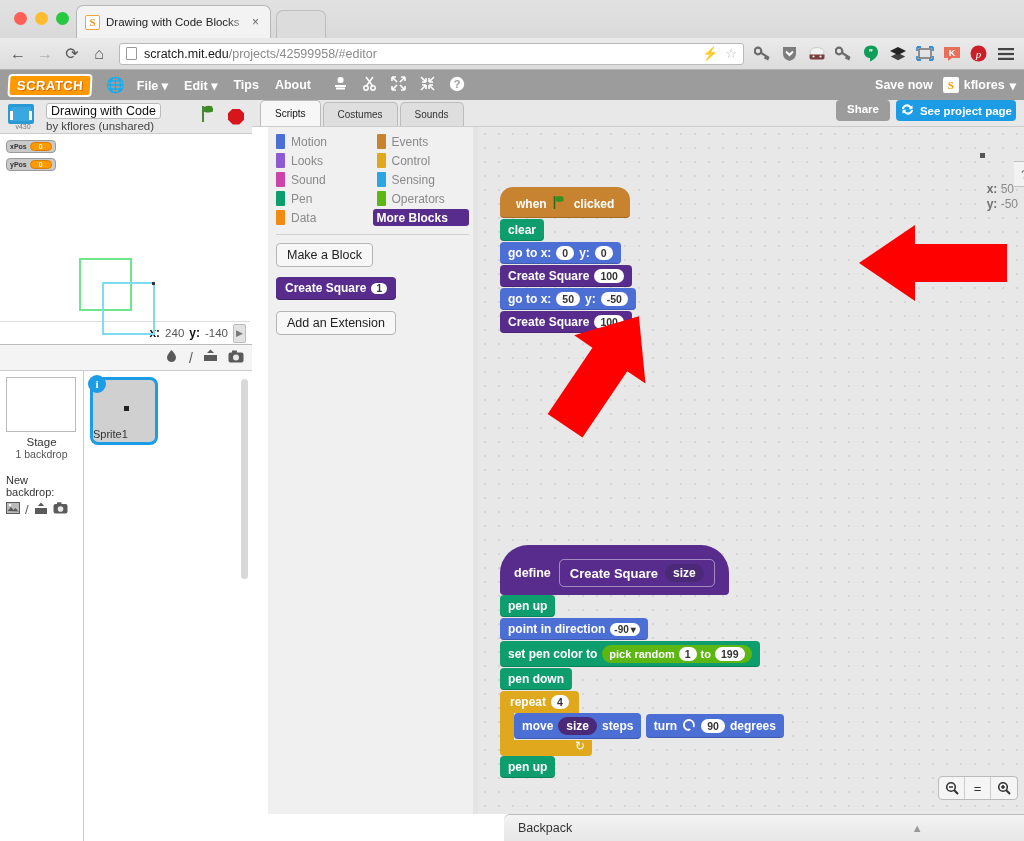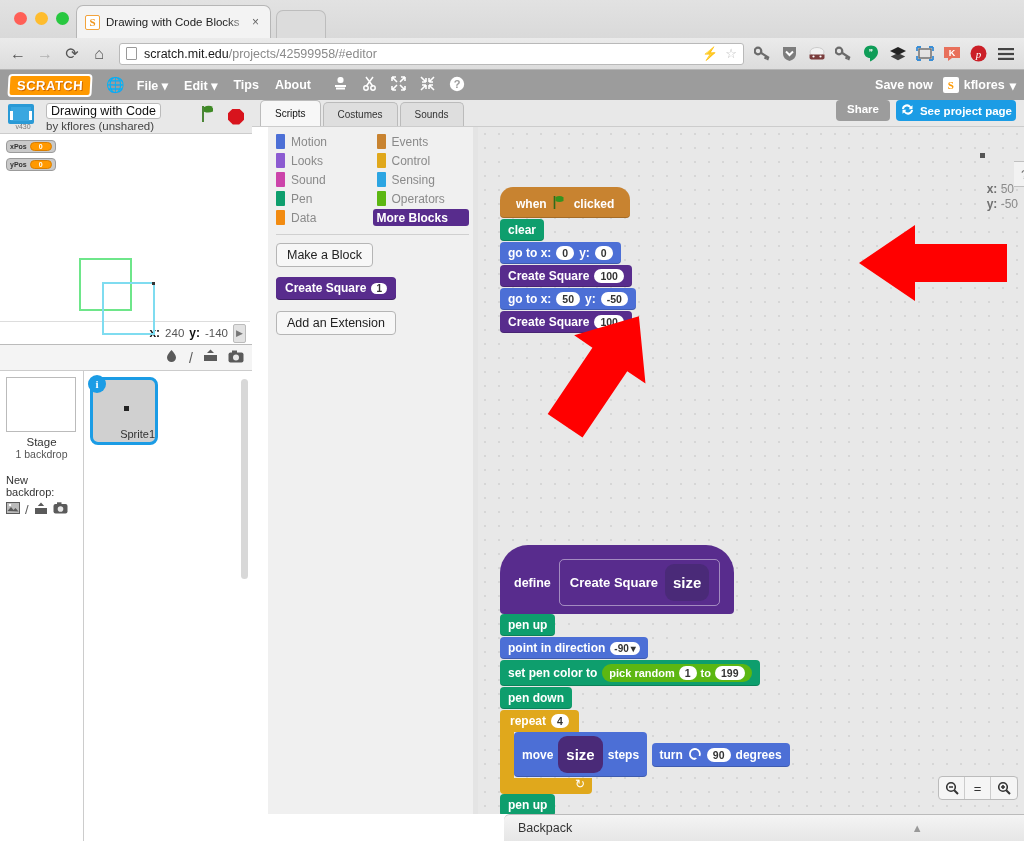--- a/index.html
+++ b/index.html
@@ -117,21 +117,21 @@
   .sp-newlbl { font-size:11px; color:#333; margin-top:14px; }
   .sp-newicons { display:flex; gap:5px; margin-top:4px; font-size:13px; color:#5a5a5a; }
   .sp-list { flex:1; padding:6px; position:relative; }
   .sprite-card { width:68px; height:68px; background:#d0d0d0; border:3px solid #1b9ce5;
                  border-radius:8px; position:relative; }
   .sprite-info { position:absolute; left:-5px; top:-5px; width:18px; height:18px;
                  background:#1b9ce5; border-radius:50%; color:#fff; font-size:11px;
                  font-weight:bold; text-align:center; line-height:18px;
                  font-family:"Liberation Serif", serif; }
   .sprite-dot { position:absolute; left:31px; top:26px; width:5px; height:5px; background:#222; }
-  .sprite-name { position:absolute; bottom:2px; width:100%; text-align:right;
+  .sprite-name { position:absolute; bottom:2px; width:100%; text-align:left;
                  font-size:11px; color:#333; }
   .sp-scroll { position:absolute; right:4px; top:8px; width:7px; height:200px;
                background:#d8d8d8; border-radius:4px; }
 
   
   .editor { position:absolute; left:252px; top:0; width:772px; height:741px; }
   .tabs { height:27px; display:flex; align-items:flex-end; padding-left:8px;
           background:#e8e8e8; border-bottom:1px solid #ccc; }
   .etab { height:24px; padding:0 14px; font-size:10px; color:#333; background:#dedede;
           border:1px solid #bbb; border-bottom:none; border-radius:5px 5px 0 0;
@@ -188,22 +188,22 @@
          box-shadow:inset 0 -1px 0 rgba(0,0,0,0.18); }
   .blk.hat { border-radius:13px 13px 4px 4px; padding:8px 16px 5px; }
   .b-events { background:#c88330; }
   .b-pen { background:#0e9e6d; }
   .b-motion { background:#4c6fd6; }
   .b-more { background:#582c8d; }
   .oval-w { background:#fff; color:#333; border-radius:9px; font-size:10.5px;
             font-weight:bold; padding:1px 6px; min-width:16px; text-align:center; }
   .oval-drop { background:#fff; color:#333; border-radius:9px; font-size:10px;
                font-weight:bold; padding:1px 4px; display:inline-flex; align-items:center; gap:2px; }
-  .oval-var { background:#4a2a78; color:#fff; border-radius:9px; font-size:15px;
-              font-weight:bold; padding:10px 8px; }
+  .oval-var { background:#4a2a78; color:#fff; border-radius:9px; font-size:12px;
+              font-weight:bold; padding:2px 8px; }
   .embed-op { display:inline-flex; align-items:center; gap:4px; background:#5cb712;
               border-radius:11px; padding:2px 7px; font-size:11px; }
   .defhat { background:#582c8d; border-radius:28px 28px 4px 4px; padding:14px 14px 8px;
             display:inline-flex; align-items:center; gap:8px; color:#fff;
             font-size:12.5px; font-weight:bold; }
   .def-inner { border:1.5px solid rgba(255,255,255,0.45); border-radius:5px;
                padding:4px 10px; display:inline-flex; align-items:center; gap:7px;
                font-size:13px; }
   .c-wrap { position:relative; }
   .c-top { background:#e0a81c; border-radius:4px 4px 0 0; padding:4px 10px;

